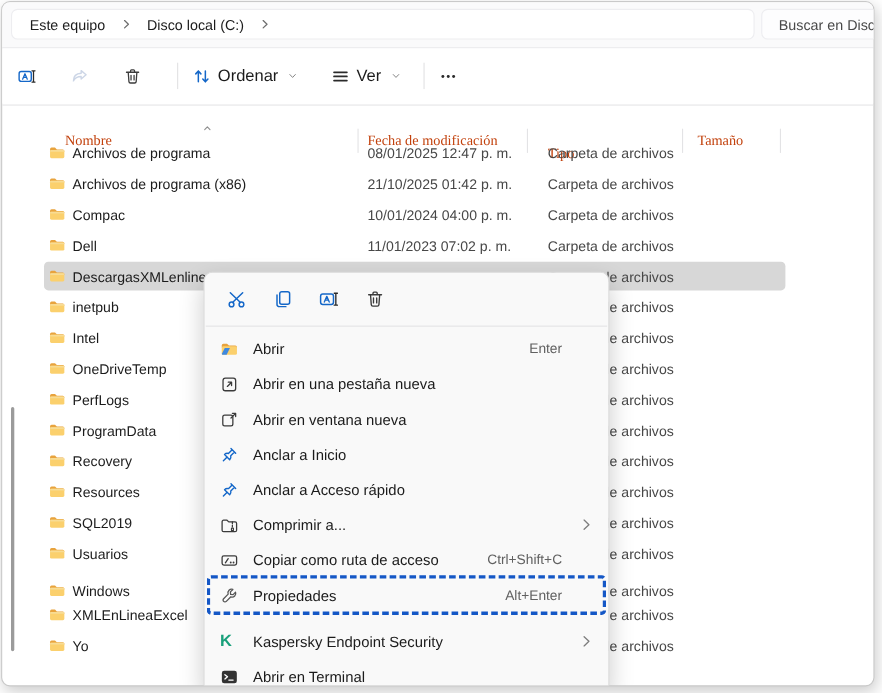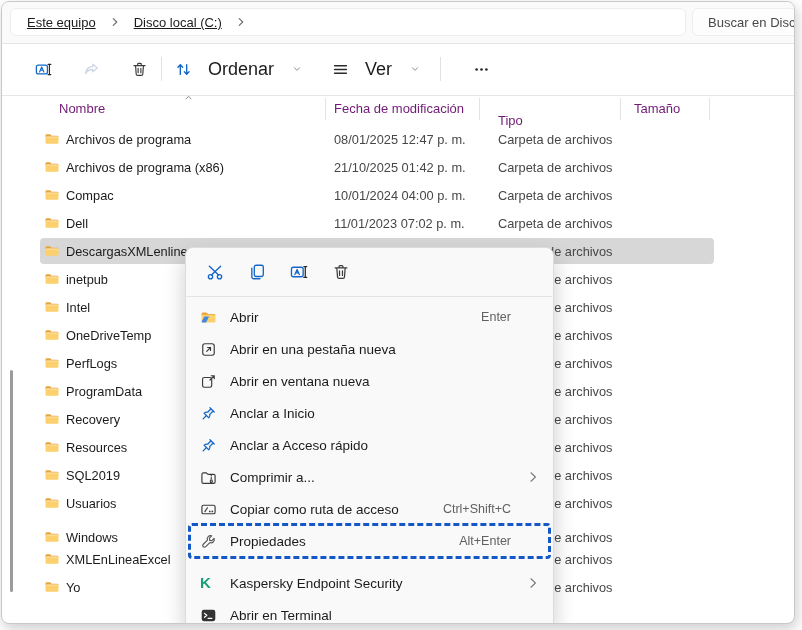--- a/index.html
+++ b/index.html
@@ -6,38 +6,38 @@
   .stage{position:relative;width:802px;height:630px;overflow:hidden;
          font-family:"Liberation Sans","DejaVu Sans",sans-serif;
          -webkit-font-smoothing:antialiased;color:#1b1b1b;}
   .win{position:absolute;left:1px;top:1px;width:792px;height:621px;background:#fff;
        border:1px solid #c9c9c9;border-radius:8px;box-shadow:2px 5px 14px rgba(0,0,0,.20);
        overflow:hidden;}
   
   .addr-row{position:absolute;left:0;top:0;width:100%;height:41px;background:#fafafb;}
   .breadcrumb-bar{position:absolute;left:8px;top:6px;width:676px;height:28px;background:#fff;
        border:1px solid #ededf0;border-radius:6px;display:flex;align-items:center;padding-left:10px;box-sizing:border-box;}
-  .crumb{font-size:13px;color:#1b1b1b;padding:3px 6px;border-radius:4px;cursor:default;text-decoration:underline;}
+  .crumb{font-size:13px;color:#1b1b1b;padding:3px 6px;border-radius:4px;cursor:default;}
   .crumb-sep{display:inline-flex;width:14px;height:14px;margin:0 6px;opacity:.75;}
   .search-box{position:absolute;left:690px;top:6px;width:130px;height:28px;background:#fdfdfe;
        border:1px solid #ededf0;border-radius:6px;display:flex;align-items:center;
        padding-left:15px;box-sizing:border-box;font-size:13px;color:#494949;}
   .row-divider{position:absolute;left:0;top:41px;width:100%;height:1px;background:#e6e6e8;}
   
   .toolbar{position:absolute;left:0;top:42px;width:100%;height:50px;background:#fff;
        display:flex;align-items:center;padding-left:8px;box-sizing:border-box;}
-  .tbtn{height:36px;min-width:36px;border-radius:5px;display:flex;align-items:center;justify-content:flex-end;
-       gap:16px;padding:0 6px;font-size:18px;color:#1b1b1b;}
+  .tbtn{height:36px;min-width:36px;border-radius:5px;display:flex;align-items:center;justify-content:flex-start;
+       gap:6px;padding:0 6px;font-size:15px;color:#1b1b1b;}
   .tbtn .ic{display:inline-flex;width:17px;height:17px;}
   .tbtn.disabled{opacity:.45;}
   .tb-sep{width:1px;height:24px;background:#e1e1e3;margin:0 7px;}
   .chev-dn{display:inline-flex;width:10px;height:10px;opacity:.7;margin-left:2px;}
   
   .content-divider{position:absolute;left:0;top:93px;width:100%;height:1px;background:#e5e5e7;}
-  .hdr{position:absolute;top:93px;left:0;width:100%;height:28px;font-size:13px;color:#701a75;}
+  .hdr{position:absolute;top:112px;left:0;width:100%;height:28px;font-size:13px;color:#c2410c;font-family:Liberation Serif, serif;}
   .hdr .h{position:absolute;top:6px;}
   .h-sep{position:absolute;top:3px;width:1px;height:22px;background:#e3e3e5;}
   .sort-caret{position:absolute;left:181px;top:-3px;width:11px;height:11px;opacity:.75;}
   .rows{position:absolute;left:0;top:123px;width:100%;bottom:0;}
   .frow{position:absolute;left:0;width:100%;height:28px;font-size:12.8px;}
   .frow .sel-bg{position:absolute;left:38px;top:1px;width:674px;height:26px;background:#d7d7d7;border-radius:4px;display:none;}
   .frow.selected .sel-bg{display:block;}
   .frow .cell{position:absolute;top:7px;white-space:nowrap;}
   .c-icon{position:absolute;left:42px;top:6px;width:16px;height:16px;display:inline-flex;}
   .c-name{left:64px;color:#1b1b1b;}

